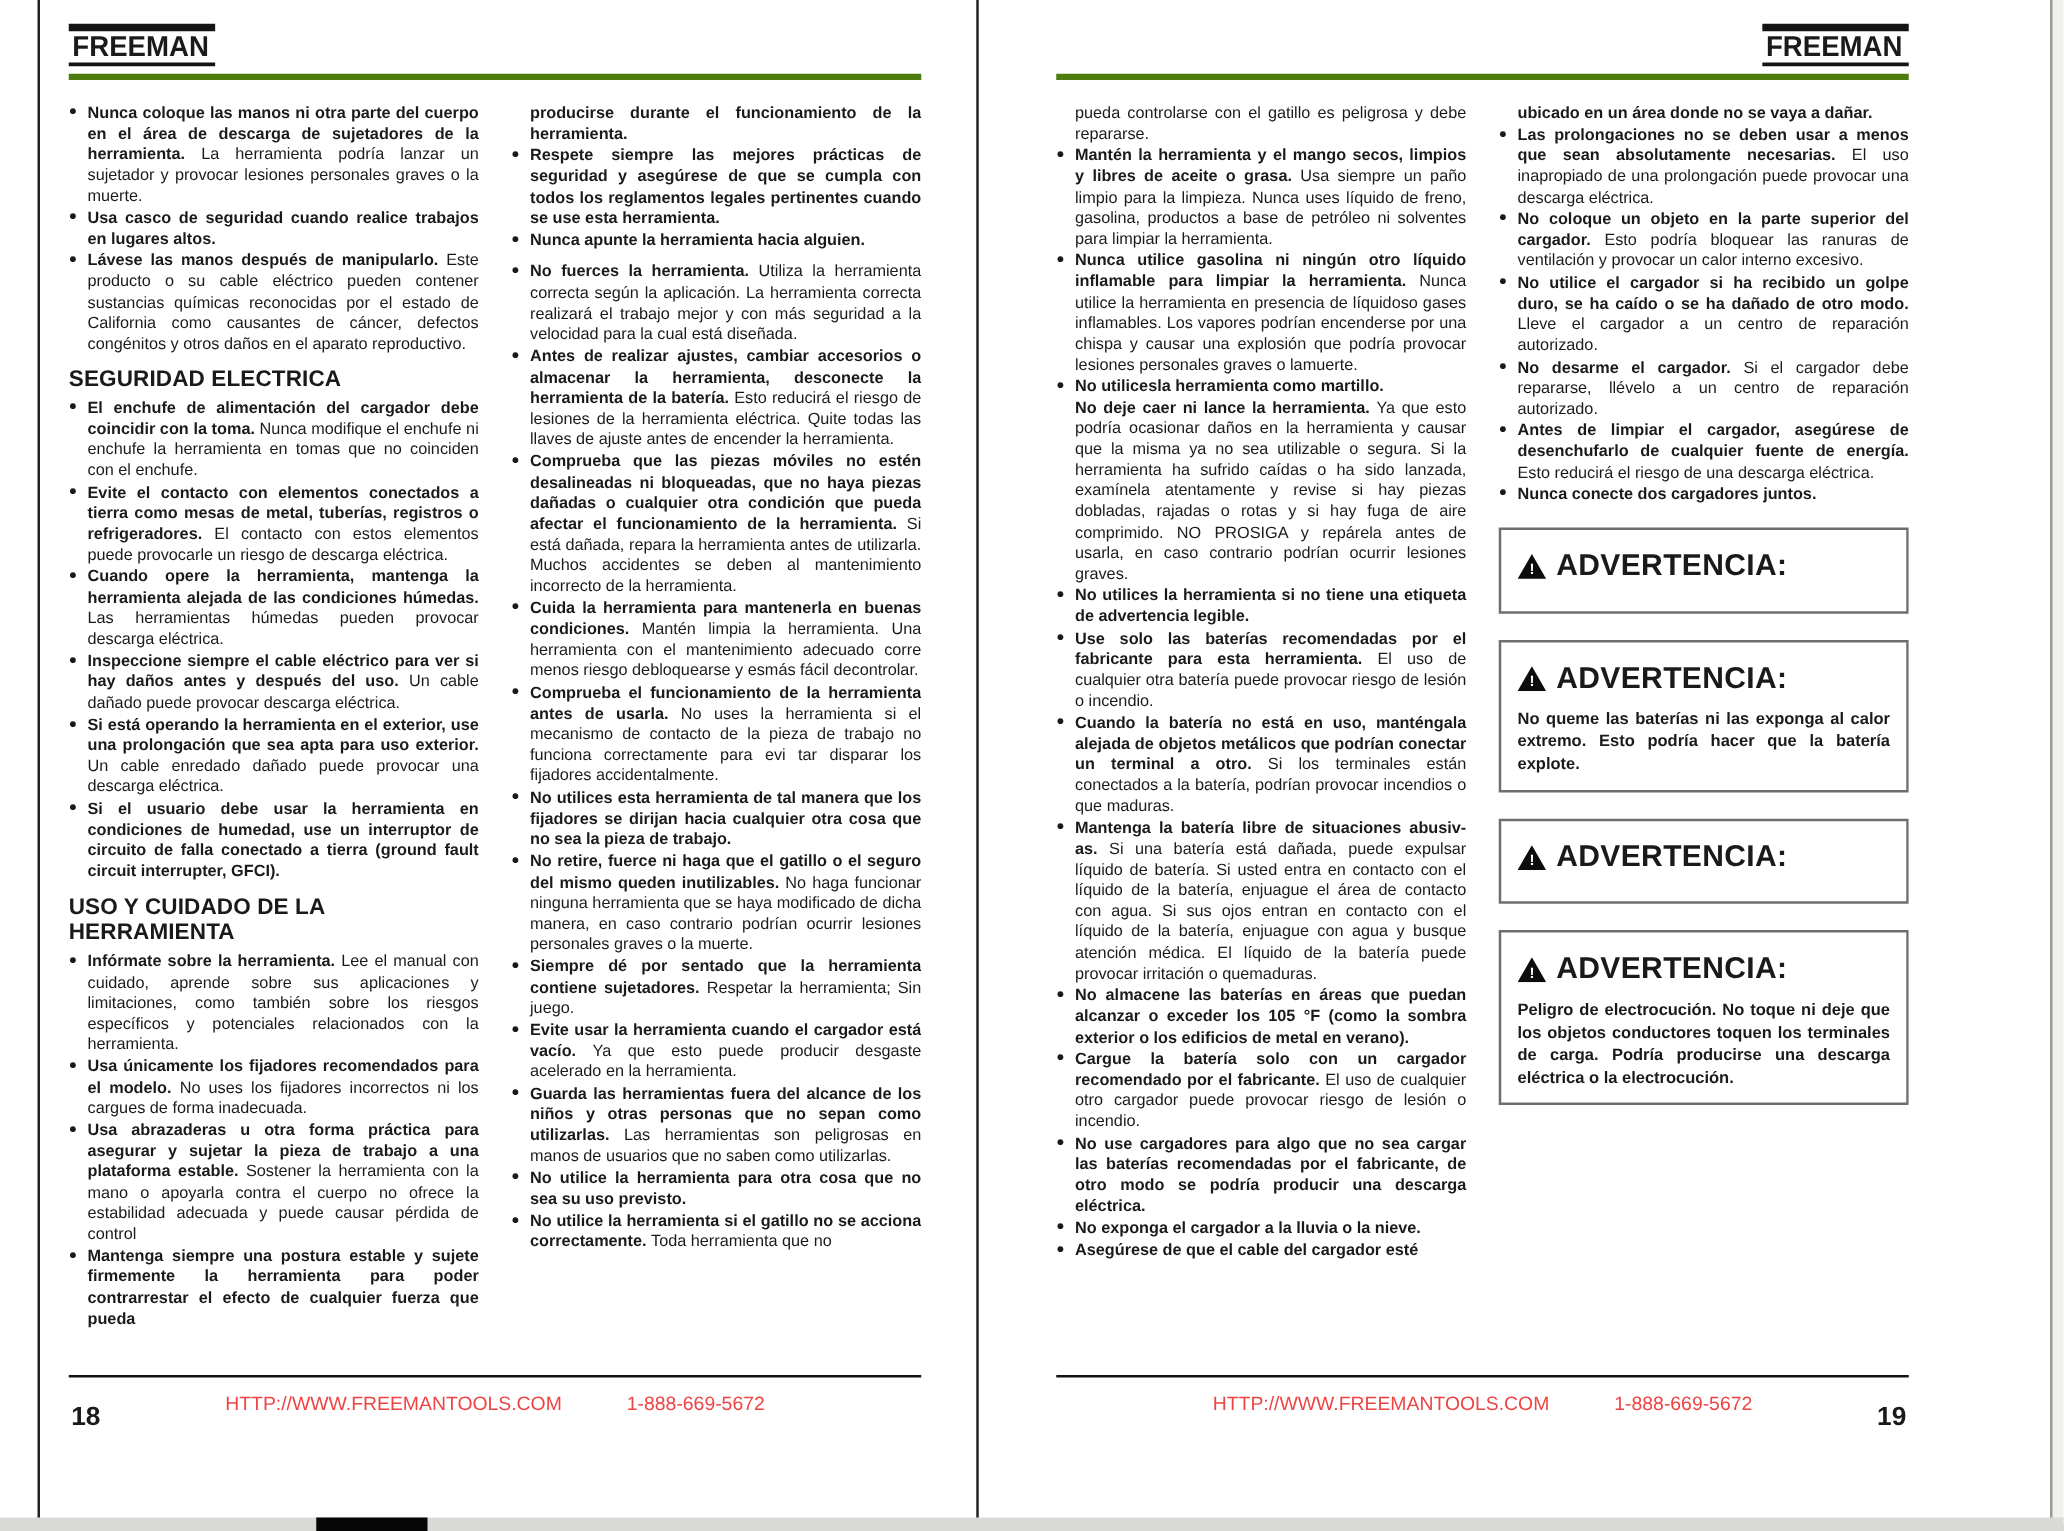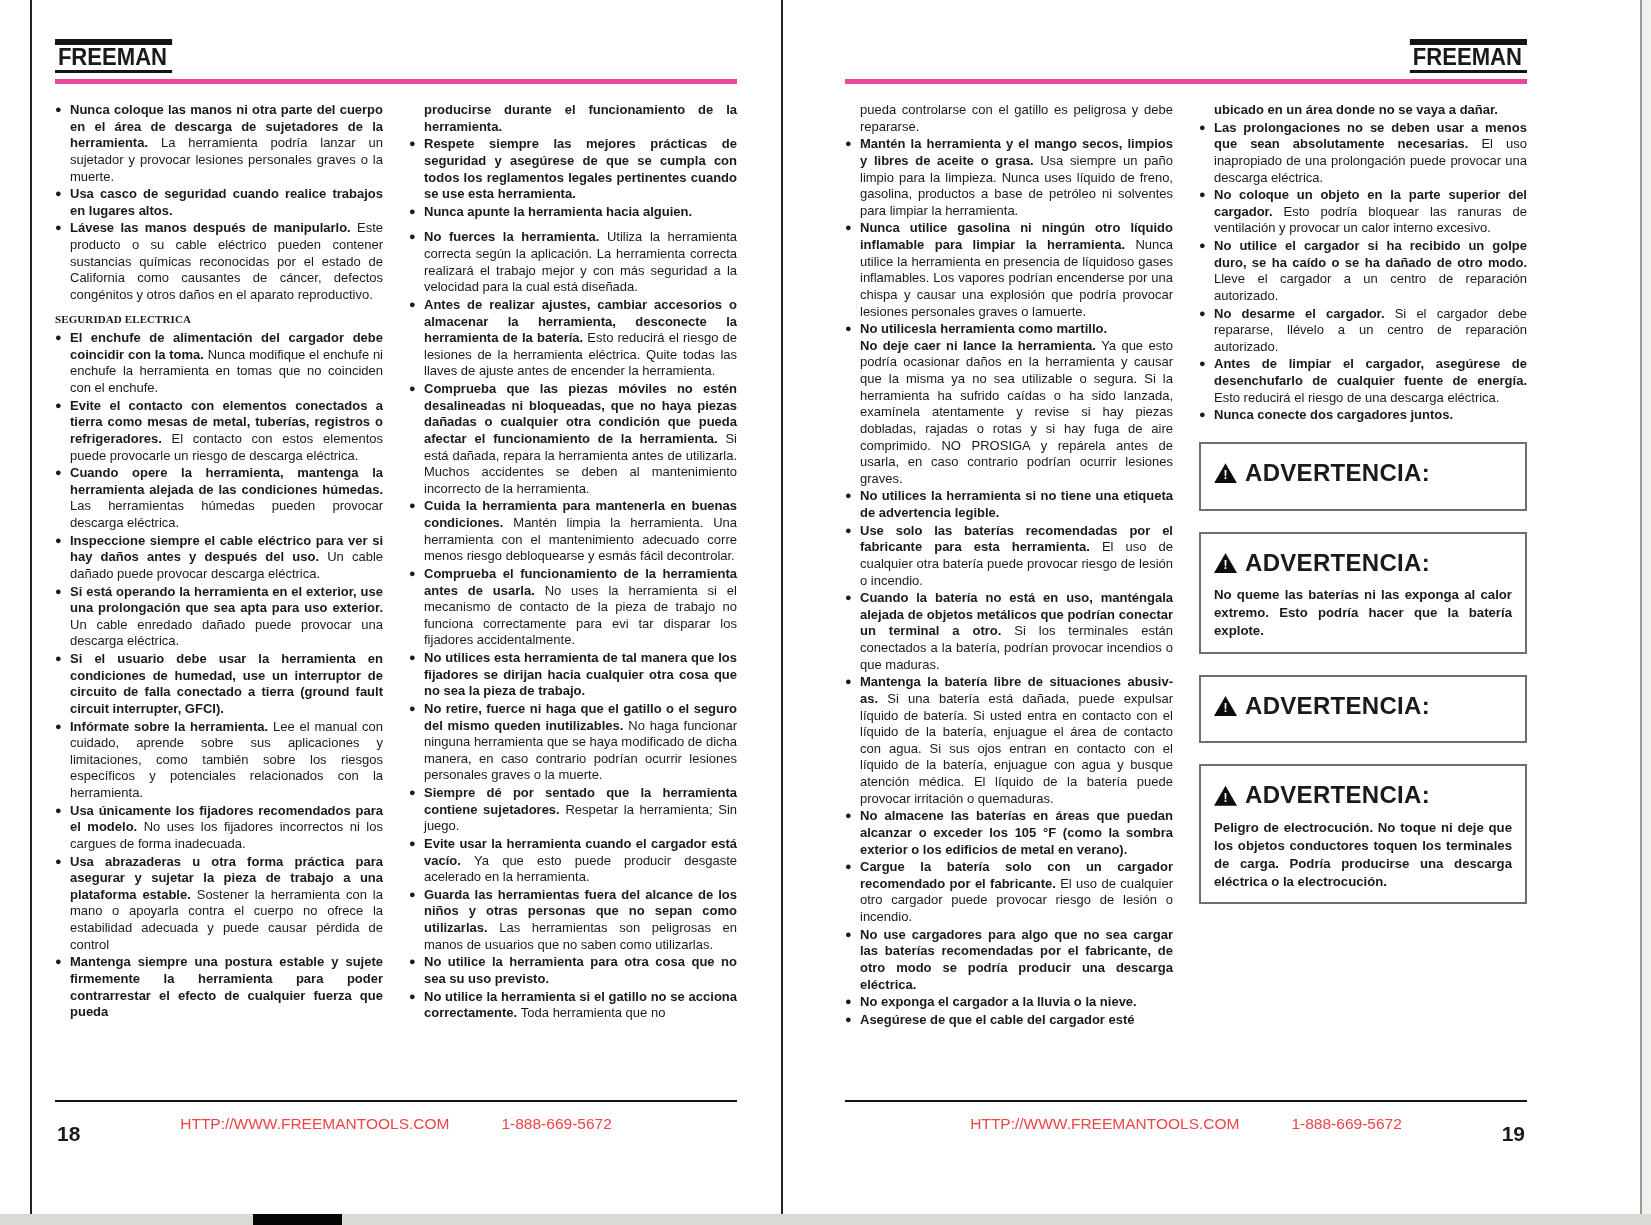--- a/index.html
+++ b/index.html
@@ -15,37 +15,37 @@
   .scanline.center{ left:781px; width:2px; }
   .edgeband { position:absolute; top:0; left:1640px; width:11px; height:1225px;
               background:#f1f1ee; border-left:2px solid #9a9a96; }
   .bottomband { position:absolute; left:0; bottom:0; width:100%; height:11px; background:#d9d9d6; }
   .bottombar  { position:absolute; left:253px; bottom:0; width:89px; height:11px; background:#050505; z-index:5; }
 
   .page { position:absolute; top:0; width:682px; }
   .page.left  { left:55px; }
   .page.right { left:845px; }
 
-  .phead { position:relative; height:84px; border-bottom:5px solid #ec4899; }
+  .phead { position:relative; height:64px; border-bottom:5px solid #4d7c0f; }
   .logo {
     position:absolute; bottom:6px; display:inline-block;
     border-top:6px solid #141414; border-bottom:3px solid #141414;
     font-weight:900; font-size:23px; line-height:1.05; letter-spacing:0px;
     padding:0 5px 1px 3px; transform:scaleX(0.96); transform-origin:left bottom;
     white-space:nowrap;
   }
   .page.left  .logo { left:0; }
   .page.right .logo { right:0; transform-origin:right bottom; }
 
   .cols { display:flex; gap:26px; margin-top:18px; height:980px; overflow:hidden; }
   .col  { width:328px; font-size:13px; line-height:1.28; }
 
   .sec {
-    font-weight:bold; font-size:11px; line-height:1.15;
-    margin:9px 0 5px 0; letter-spacing:0.1px;font-family:Liberation Serif, serif;
+    font-weight:bold; font-size:18px; line-height:1.15;
+    margin:9px 0 5px 0; letter-spacing:0.1px;
   }
   .blk { margin:0 0 1px 0; }
   .blk.sp { margin-top:9px; }
   .blk.bullet { display:flex; }
   .dot { flex:none; width:15px; font-size:11px; line-height:inherit; }
   .txt { flex:1; text-align:justify; }
   .blk.cont { padding-left:15px; text-align:justify; }
 
   .warnbox {
     border:2px solid #6e6e6e; padding:10px 13px 12px 13px; margin:0 0 21px 0;
@@ -113,20 +113,21 @@
           <span class="txt"><b>Inspeccione siempre el cable eléctrico para ver si hay daños antes y después del uso. </b>Un cable dañado puede provocar descarga eléctrica.</span>
         </div>
         <div class="blk bullet">
           <span class="dot">●</span>
           <span class="txt"><b>Si está operando la herramienta en el exterior, use una prolongación que sea apta para uso exterior. </b>Un cable enredado dañado puede provocar una descarga eléctrica.</span>
         </div>
         <div class="blk bullet">
           <span class="dot">●</span>
           <span class="txt"><b>Si el usuario debe usar la herramienta en condiciones de humedad, use un interruptor de circuito de falla conectado a tierra (ground fault circuit interrupter, GFCI).</b></span>
         </div>
+        <div class="sec">USO Y CUIDADO DE LA HERRAMIENTA</div>
         <div class="blk bullet">
           <span class="dot">●</span>
           <span class="txt"><b>Infórmate sobre la herramienta. </b>Lee el manual con cuidado, aprende sobre sus aplicaciones y limitaciones, como también sobre los riesgos específicos y potenciales relacionados con la herramienta.</span>
         </div>
         <div class="blk bullet">
           <span class="dot">●</span>
           <span class="txt"><b>Usa únicamente los fijadores recomendados para el modelo. </b>No uses los fijadores incorrectos ni los cargues de forma inadecuada.</span>
         </div>
         <div class="blk bullet">
           <span class="dot">●</span>

